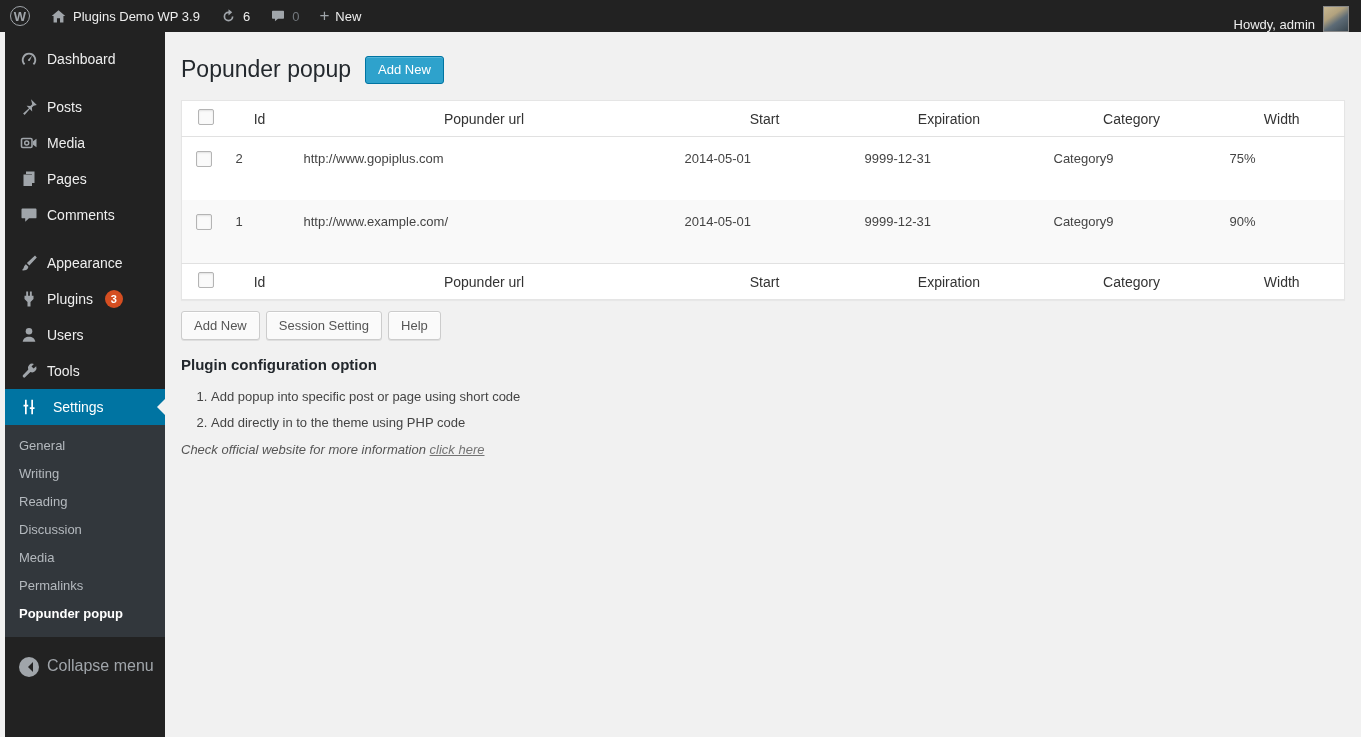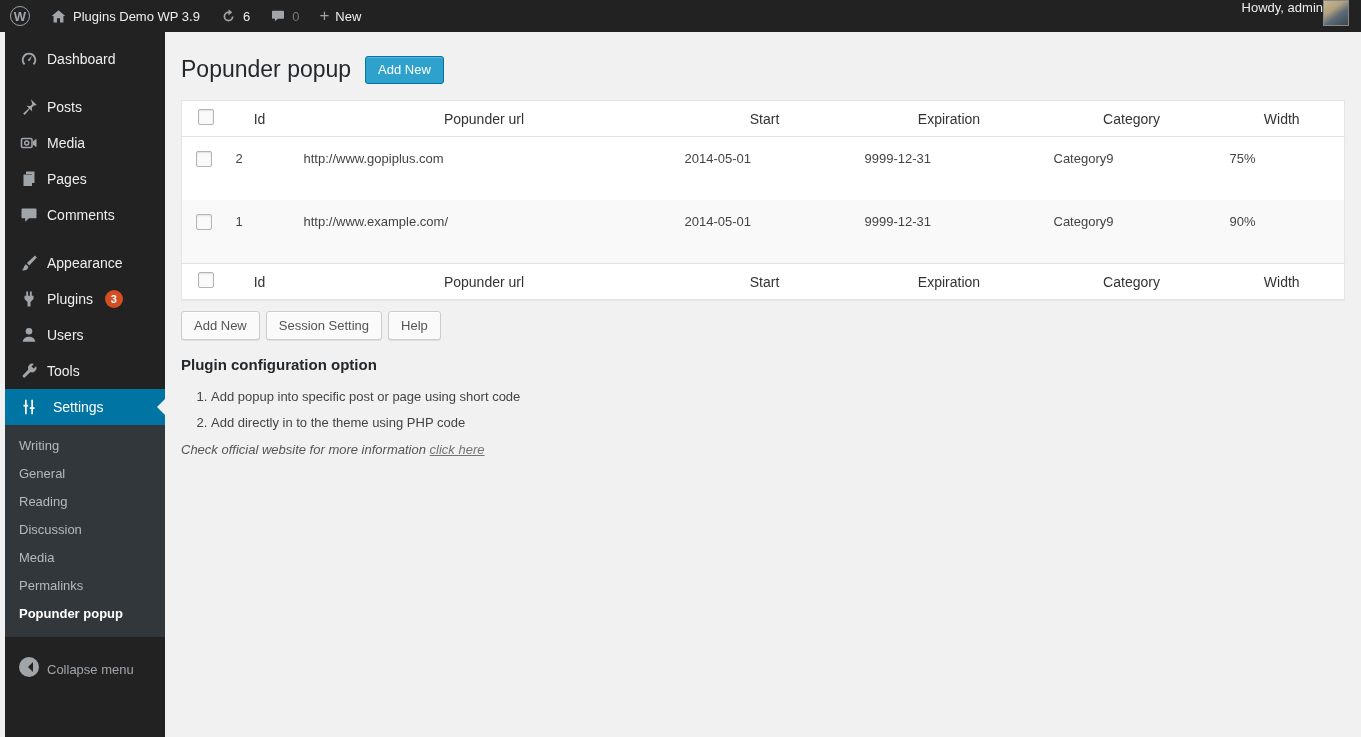--- a/index.html
+++ b/index.html
@@ -24,21 +24,21 @@
     padding: 0 10px; cursor: pointer; color: #eee;
   }
   .ab-item .ab-icon { color: #a0a5aa; }
   .wp-logo-circle {
     width: 20px; height: 20px; border: 1.6px solid #a0a5aa; border-radius: 50%;
     color: #a0a5aa; font-size: 13px; font-weight: bold;
     display: flex; align-items: center; justify-content: center;
   }
   .ab-count-muted { color: #72777c; }
   .ab-plus { font-size: 17px; color: #a0a5aa; line-height: 1; margin-top: -2px; }
-  .howdy { display: flex; align-items: flex-start; gap: 0; padding: 0 12px; cursor: pointer; }
+  .howdy { display: flex; align-items: flex-end; gap: 8px; padding: 0 12px; cursor: pointer; }
   .avatar {
     width: 26px; height: 26px; border: 1px solid #888;
     background: linear-gradient(145deg, #c8b892 0%, #b2a27e 35%, #5d6b76 60%, #3a4750 100%);
   }
 
   
   .sidebar {
     position: fixed; top: 32px; left: 5px; bottom: 0; width: 160px;
     background: #222; color: #eee; font-size: 14px;
   }
@@ -61,23 +61,23 @@
     min-width: 18px; height: 18px; padding: 0 5px; border-radius: 9px;
     display: inline-flex; align-items: center; justify-content: center; margin-left: 4px;
   }
   .submenu { list-style: none; background: #32373c; padding: 7px 0 9px; }
   .submenu li {
     padding: 6px 12px 6px 14px; font-size: 13px; color: #b4b9be;
     cursor: pointer; line-height: 16px;
   }
   .submenu li.current { color: #fff; font-weight: bold; }
   .collapse-btn {
-    display: flex; align-items: flex-end; gap: 8px;
+    display: flex; align-items: flex-start; gap: 8px;
     margin-top: 12px; padding: 8px 8px 8px 14px;
-    color: #a0a5aa; font-size: 13px; cursor: pointer;
+    color: #a0a5aa; font-size: 16px; cursor: pointer;
   }
   .collapse-circle {
     width: 20px; height: 20px; border-radius: 50%; background: #a0a5aa;
     display: flex; align-items: center; justify-content: center;
   }
   .collapse-circle .tri {
     width: 0; height: 0; margin-right: 2px;
     border: 5px solid transparent; border-right-color: #222;
   }
 
@@ -259,22 +259,22 @@
       <span class="mi-icon">
         <svg width="20" height="20" viewBox="0 0 20 20">
             <path d="M6 2.8h1.7v5h1.5v1.7H7.7v7.7H6V9.5H4.5V7.8H6zM12.3 2.8H14v7.5h1.5V12H14v5.2h-1.7V12h-1.5v-1.7h1.5z"></path>
           </svg>
       </span>
       <span>Settings</span>
       <span class="active-arrow"></span>
     </li>
   </ul>
   <ul class="submenu">
+    <li>General</li>
     <li>Writing</li>
-    <li>General</li>
     <li>Reading</li>
     <li>Discussion</li>
     <li>Media</li>
     <li>Permalinks</li>
     <li class="current">Popunder popup</li>
   </ul>
   <div class="collapse-btn">
     <span class="collapse-circle">
         <span class="tri"></span>
       </span>

